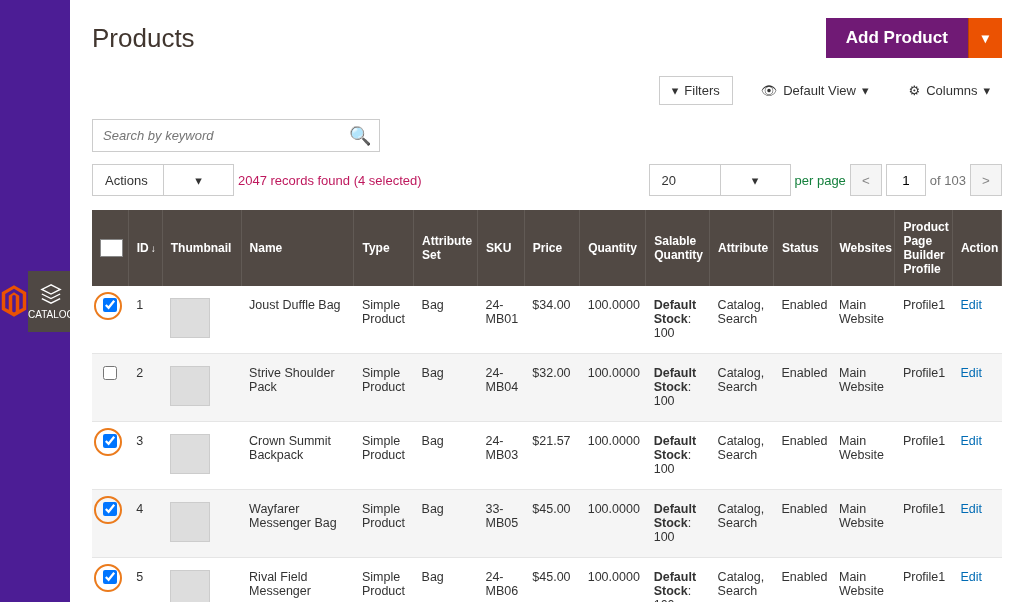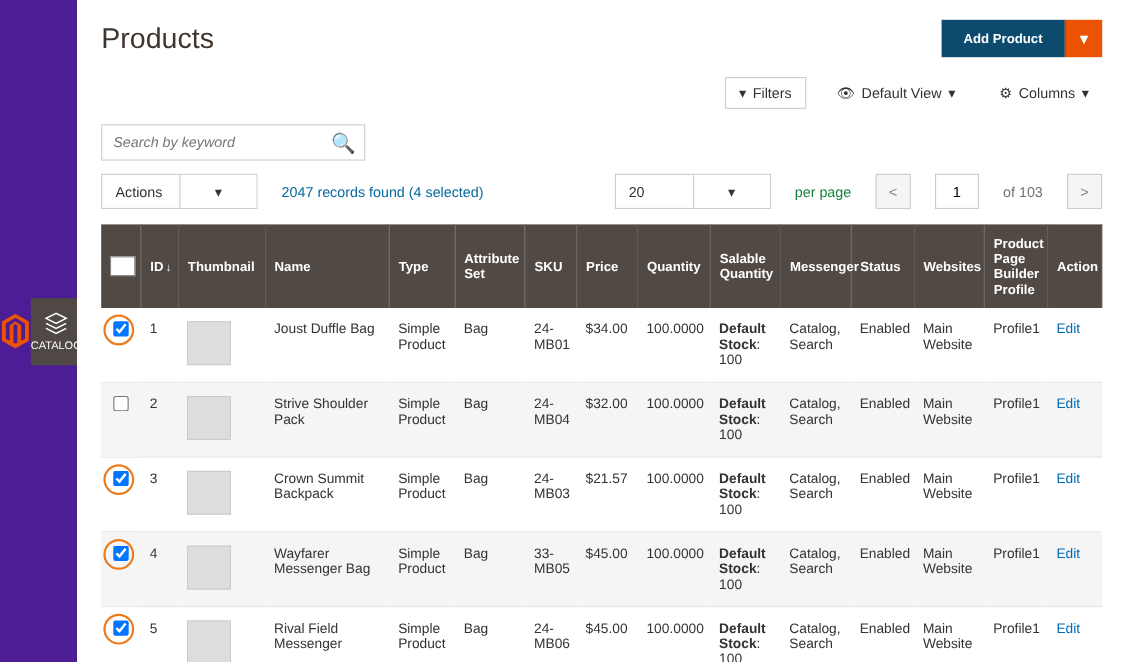--- a/index.html
+++ b/index.html
@@ -8,34 +8,34 @@
 .sidebar { width: 70px; background: #4c1d95; display: flex; flex-direction: row; align-items: center; flex-shrink: 0; }
 .logo { width: 70px; height: 60px; display: flex; align-items: center; justify-content: center; }
 .logo svg { width: 28px; height: 32px; }
 .nav-item { width: 70px; padding: 12px 0; display: flex; flex-direction: column; align-items: center; color: #aaa; font-size: 10px; cursor: pointer; }
 .nav-item.active { background: #4f4844; color: #fff; }
 .nav-item svg { width: 22px; height: 22px; margin-bottom: 4px; fill: currentColor; }
 .main { flex: 1; overflow: auto; padding: 0 22px 20px 22px; background: #fff; }
 .header-row { display: flex; align-items: center; justify-content: space-between; padding: 18px 0 12px; }
 .page-title { font-size: 26px; font-weight: 400; color: #41362f; }
 .add-btn { display: flex; align-items: stretch; }
-.add-btn-main { background: #0c4a6e; color: #fff; padding: 10px 20px; font-size: 12px; font-weight: 600; border: none; cursor: pointer; }
+.add-btn-main { background: #701a75; color: #fff; padding: 10px 20px; font-size: 17px; font-weight: 600; border: none; cursor: pointer; }
 .add-btn-caret { background: #eb5202; color: #fff; border: none; border-left: 1px solid rgba(0,0,0,0.2); padding: 0 10px; cursor: pointer; }
 .toolbar-row { display: flex; justify-content: flex-end; gap: 16px; padding: 6px 0 14px; }
 .tool-btn { background: #fff; border: 1px solid #ccc; padding: 6px 12px; font-size: 13px; cursor: pointer; display: inline-flex; align-items: center; gap: 6px; color: #333; }
 .tool-btn.plain { border: none; }
 .search-row { display: flex; align-items: center; padding-bottom: 12px; }
-.search-box { position: relative; width: 240px; }
+.search-box { position: relative; width: 288px; }
 .search-box input { width: 100%; padding: 8px 36px 8px 10px; border: 1px solid #ccc; font-size: 13px; font-style: italic; color: #888; }
 .search-box .mag { position: absolute; right: 8px; top: 6px; font-size: 18px; }
-.control-row { display: flex; align-items: center; gap: 22px; padding-bottom: 14px; }
+.control-row { display: flex; align-items: center; gap: 4px; padding-bottom: 14px; }
 .select-box { border: 1px solid #ccc; display: inline-flex; align-items: stretch; height: 32px; }
 .select-box span { padding: 7px 12px; min-width: 70px; display: inline-flex; align-items: center; }
 .select-box .caret { border-left: 1px solid #ccc; width: 24px; display: flex; align-items: center; justify-content: center; cursor: pointer; background: #fff; }
-.records-found { color: #0369a1; }
+.records-found { color: #be185d; }
 .spacer { flex: 1; }
 .per-page-label { color: #15803d; }
 .pager-btn { width: 32px; height: 32px; border: 1px solid #ccc; background: #f5f5f5; display: inline-flex; align-items: center; justify-content: center; cursor: pointer; color: #888; }
 .page-input { width: 40px; height: 32px; border: 1px solid #ccc; text-align: center; }
 .page-of { color: #737373; }
 .grid { width: 100%; border-collapse: collapse; table-layout: fixed; }
 .grid thead th { background: #514944; color: #fff; font-weight: 600; font-size: 12px; text-align: left; padding: 10px 8px; border-right: 1px solid #615a55; vertical-align: middle; }
 .grid tbody td { padding: 12px 8px; font-size: 12.5px; vertical-align: top; border-bottom: 1px solid #e5e5e5; }
 .grid tbody tr:nth-child(even) td { background: #f5f5f5; }
 .grid tbody tr:nth-child(odd) td { background: #fff; }
@@ -154,21 +154,21 @@
           <th><span class="head-check">▪<span style="font-size:9px">▼</span></span></th>
           <th><span>ID</span><span class="sort-arrow">↓</span></th>
           <th>Thumbnail</th>
           <th>Name</th>
           <th>Type</th>
           <th>Attribute Set</th>
           <th>SKU</th>
           <th>Price</th>
           <th>Quantity</th>
           <th>Salable Quantity</th>
-          <th>Messenger</th>
+          <th>Attribute</th>
           <th>Status</th>
           <th>Websites</th>
           <th>Product Page Builder Profile</th>
           <th>Action</th>
         </tr>
       </thead>
       <tbody id="grid-body">
           <tr>
             <td class="check-cell"><span class="circle"></span><input type="checkbox" checked="" style=""></td>
             <td>1</td>

